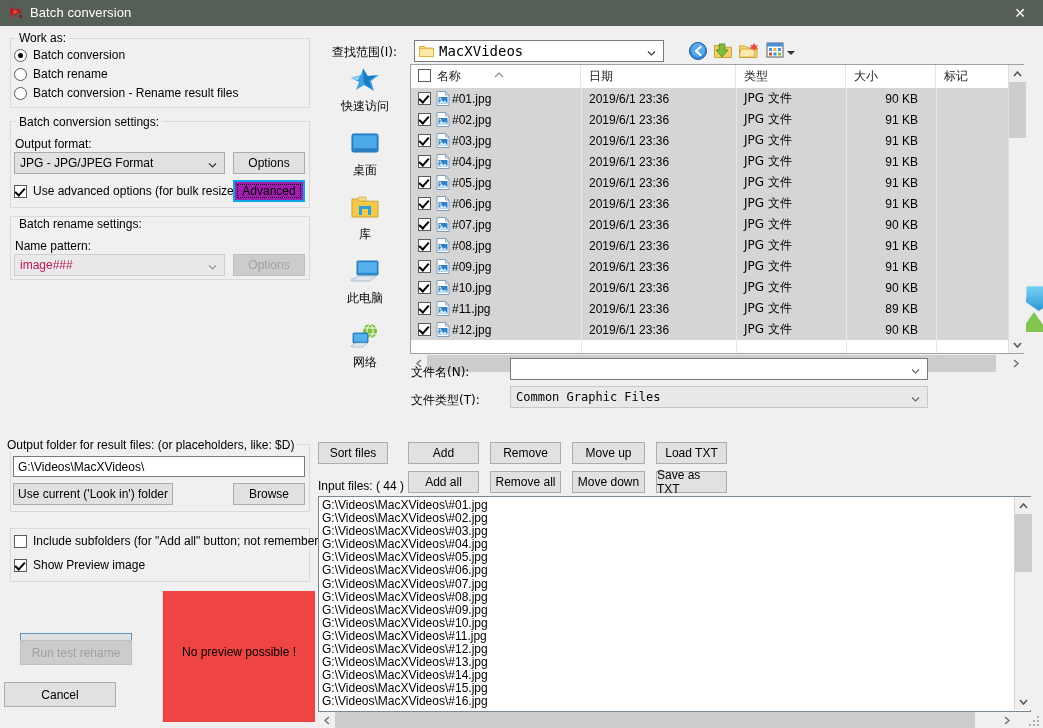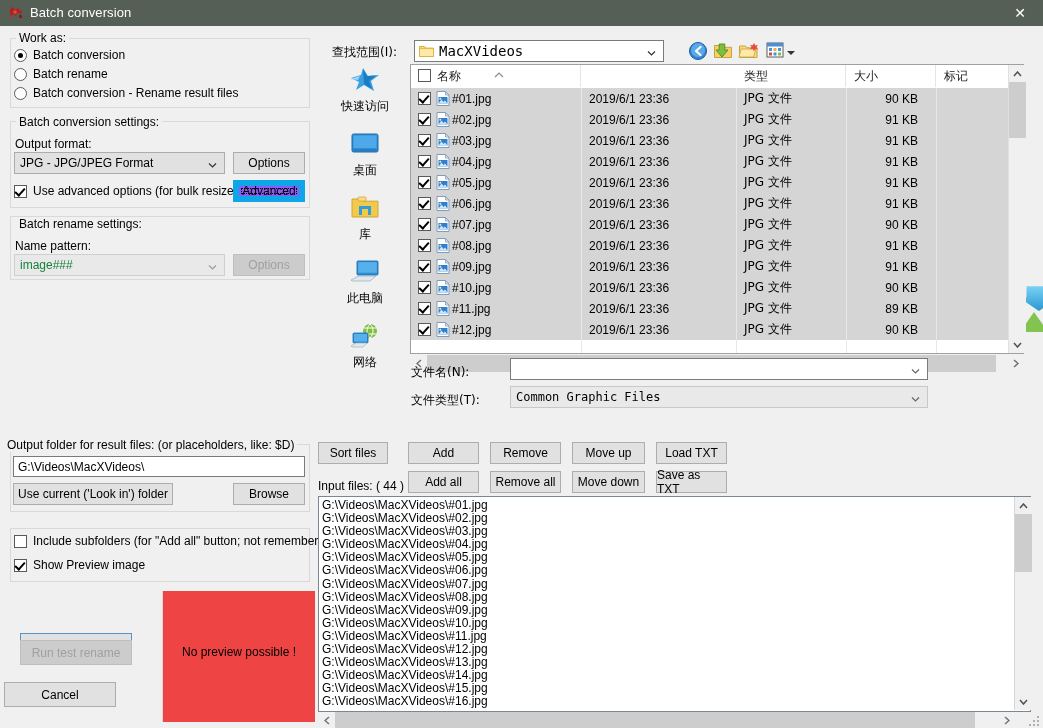--- a/index.html
+++ b/index.html
@@ -23,33 +23,33 @@
   
   .group{position:absolute;border:1px solid #d9d9d9;background:transparent;}
   .group-title{position:absolute;background:#f0f0f0;padding:0 3px;font-size:12px;color:#000;}
 
   .btn{position:absolute;background:#e1e1e1;border:1px solid #adadad;color:#000;
        font-size:12px;font-family:"Liberation Sans",sans-serif;
        display:flex;align-items:center;justify-content:center;cursor:default;
        box-sizing:border-box;}
   .btn.disabled{color:#a0a0a0;background:#cccccc;border-color:#bfbfbf;}
   .btn.default{border:1px solid #5a93c8;background:#e1e1e1;}
-  .btn.focusdot{border:6px solid #0ea5e9;background:#8b5cf6;text-align:center;}
+  .btn.focusdot{border:2px solid #0ea5e9;background:#a21caf;text-align:center;}
   .btn.focusdot .inner{border:1px dotted #000;width:calc(100% - 6px);height:calc(100% - 6px);
        display:flex;align-items:center;justify-content:center;}
 
   .tbox{position:absolute;background:#fff;border:1px solid #7a7a7a;box-sizing:border-box;
         font-size:12px;display:flex;align-items:center;padding-left:4px;color:#000;}
 
   .combo{position:absolute;background:#e1e1e1;border:1px solid #acacac;box-sizing:border-box;
         font-size:12px;display:flex;align-items:center;padding-left:5px;color:#000;}
   .combo .arrow{position:absolute;right:7px;top:50%;transform:translateY(-50%);
         width:9px;height:9px;}
   .combo.white{background:#fff;border:1px solid #7a7a7a;}
-  .combo.disabled{background:#e9e9e9;color:#15803d;border:1px solid #cfcfcf;}
+  .combo.disabled{background:#e9e9e9;color:#be185d;border:1px solid #cfcfcf;}
 
   
   .radio{position:absolute;display:flex;align-items:center;cursor:default;font-size:12px;}
   .radio .dot{width:13px;height:13px;border:1px solid #5a5a5a;border-radius:50%;
       background:#fff;margin-right:6px;position:relative;box-sizing:border-box;flex:none;}
   .radio.on .dot:after{content:"";position:absolute;left:3px;top:3px;width:5px;height:5px;
       border-radius:50%;background:#000;}
   .cbx{position:absolute;display:flex;align-items:center;cursor:default;font-size:12px;}
   .cbx .box{width:13px;height:13px;border:1px solid #5a5a5a;background:#fff;
       margin-right:6px;position:relative;box-sizing:border-box;flex:none;}
@@ -335,20 +335,23 @@
         <div class="hc" style="left:0;width:170px;padding-left:26px;">
           <span>名称</span>
         </div>
         <div class="cbx" style="left:7px;top:4px;">
           <span class="box" style="margin-right:0;"></span>
         </div>
         <div style="position:absolute;left:83px;top:2px;">
           <svg width="10" height="6" viewBox="0 0 10 6">
               <path d="M1 5 L5 1 L9 5" stroke="#8a8a8a" fill="none" stroke-width="1.2"></path>
             </svg>
+        </div>
+        <div class="hc" style="left:170px;width:155px;">
+          <span>日期</span>
         </div>
         <div class="hc" style="left:325px;width:110px;">
           <span>类型</span>
         </div>
         <div class="hc" style="left:435px;width:90px;">
           <span>大小</span>
         </div>
         <div class="hc" style="left:525px;width:89px;border-right:none;">
           <span>标记</span>
         </div>

